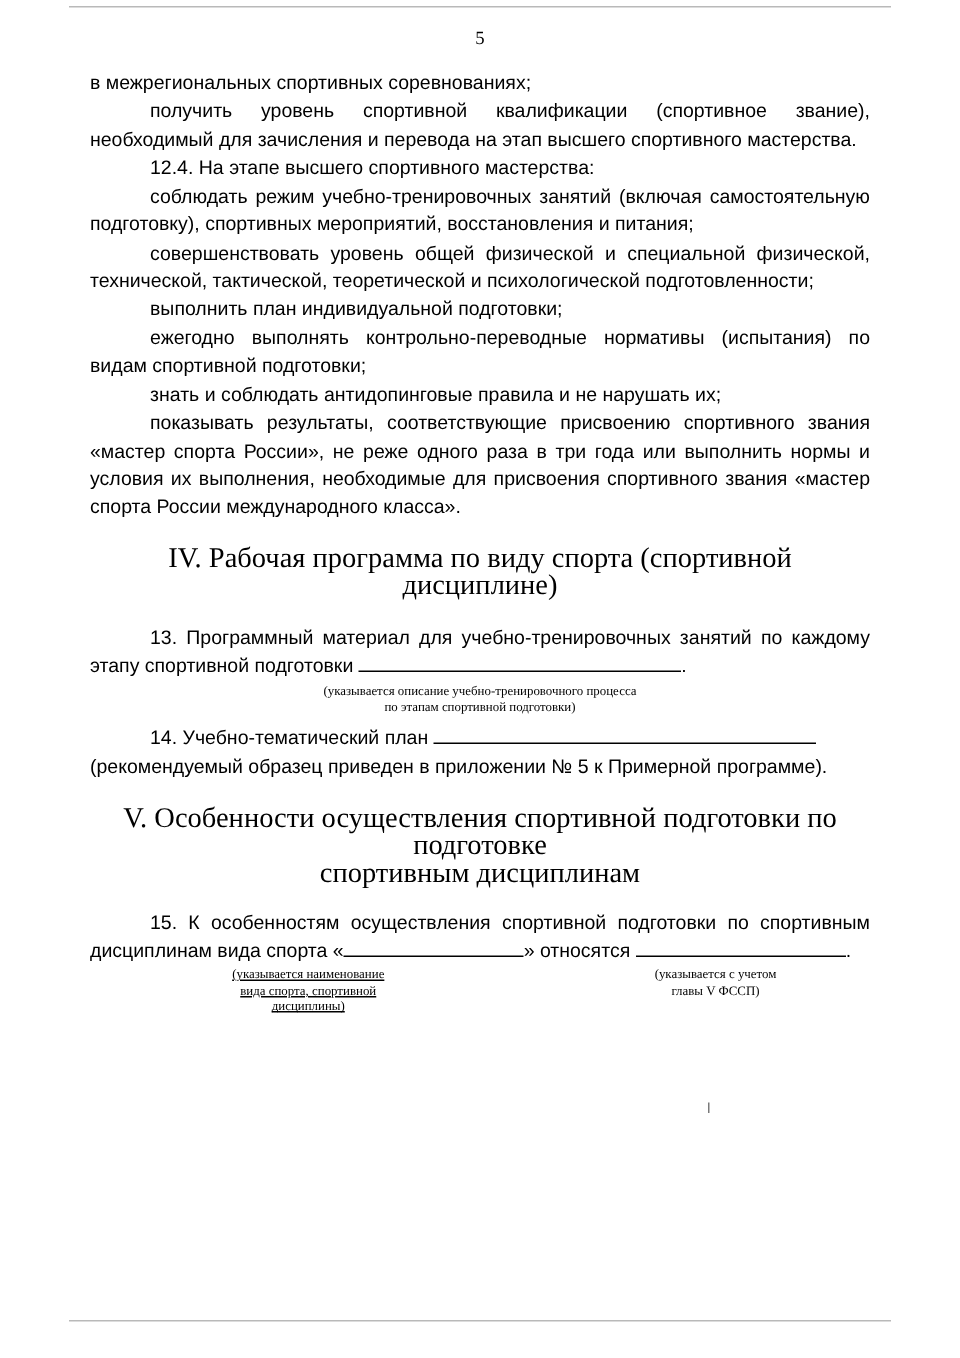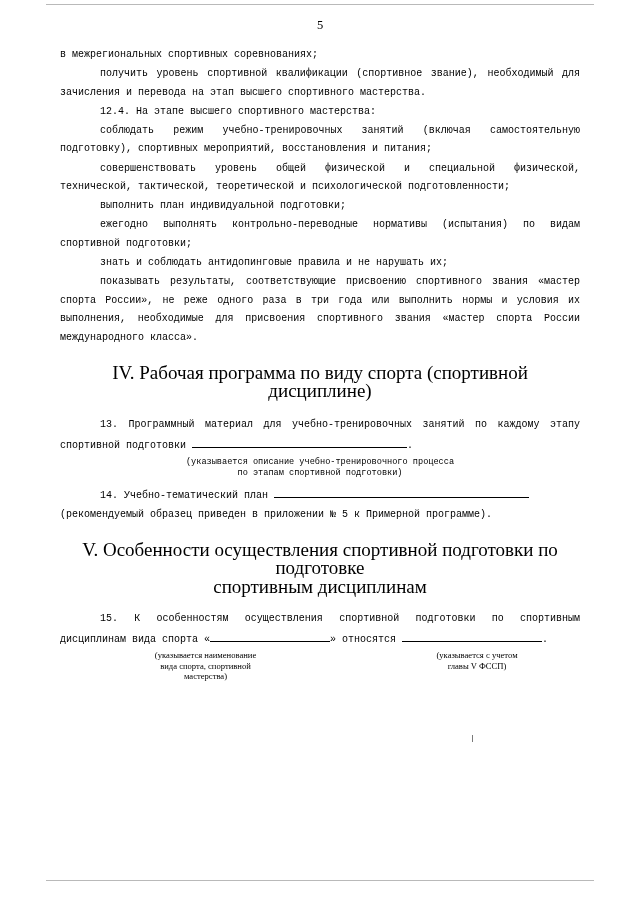--- a/index.html
+++ b/index.html
@@ -40,25 +40,25 @@
     font-family: "Liberation Serif", serif;
   }
   .content {
     position: absolute;
     top: 46px;
     left: 60px;
     width: 520px;
   }
   p.body {
     margin: 0 0 0.5px 0;
-    font-size: 10px;
+    font-size: 13px;
     line-height: 18.6px;
     text-align: justify;
     text-justify: inter-word;
-    font-family: Liberation Mono, monospace;
+    font-family: Liberation Sans, sans-serif;
   }
   p.body.indent {
     text-indent: 40px;
   }
   p.body.noindent {
     text-indent: 0;
   }
   .heading {
     margin: 16px 0 10px 0;
     font-size: 19px;
@@ -74,21 +74,21 @@
   .fill {
     display: inline-block;
     border-bottom: 1px solid #000;
     height: 13px;
     vertical-align: baseline;
   }
   .note {
     font-size: 8.6px;
     line-height: 10.6px;
     text-align: center;
-    font-family: Liberation Mono, monospace;
+    font-family: Liberation Serif, serif;
     margin: 1px 0 0 0;
   }
   .note-block {
     margin: 0;
     padding: 0;
   }
   .bottom-rule {
     position: absolute;
     bottom: 24px;
     left: 46px;
@@ -108,21 +108,21 @@
     display: flex;
     justify-content: space-between;
     margin-top: 0px;
   }
   .two-col-notes .nc {
     font-size: 8.6px;
     line-height: 10.6px;
     text-align: center;
     font-family: "Liberation Serif", serif;
   }
-  .nc-left { width: 215px; margin-left: 38px; }
+  .nc-left { width: 215px; margin-left: 38px; text-decoration: underline; }
   .nc-right { width: 190px; margin-right: 8px; }
 </style>
 </head>
 <body>
 
 <div class="page">
 
   <div class="top-rule"></div>
 
   <div class="page-number">5</div>
@@ -181,21 +181,21 @@
 
     <p class="body indent">
       <span>15. К особенностям осуществления спортивной подготовки по спортивным дисциплинам вида спорта «</span><span class="fill" style="width:120px"></span><span>» относятся</span>
       <span class="fill" style="width:140px"></span><span>.</span>
     </p>
 
     <div class="two-col-notes">
       <div class="nc nc-left">
         <div>(указывается наименование</div>
         <div>вида спорта, спортивной</div>
-        <div>мастерства)</div>
+        <div>дисциплины)</div>
       </div>
       <div class="nc nc-right">
         <div>(указывается с учетом</div>
         <div>главы V ФССП)</div>
       </div>
     </div>
 
   </div>
 
   <div class="tick"></div>

